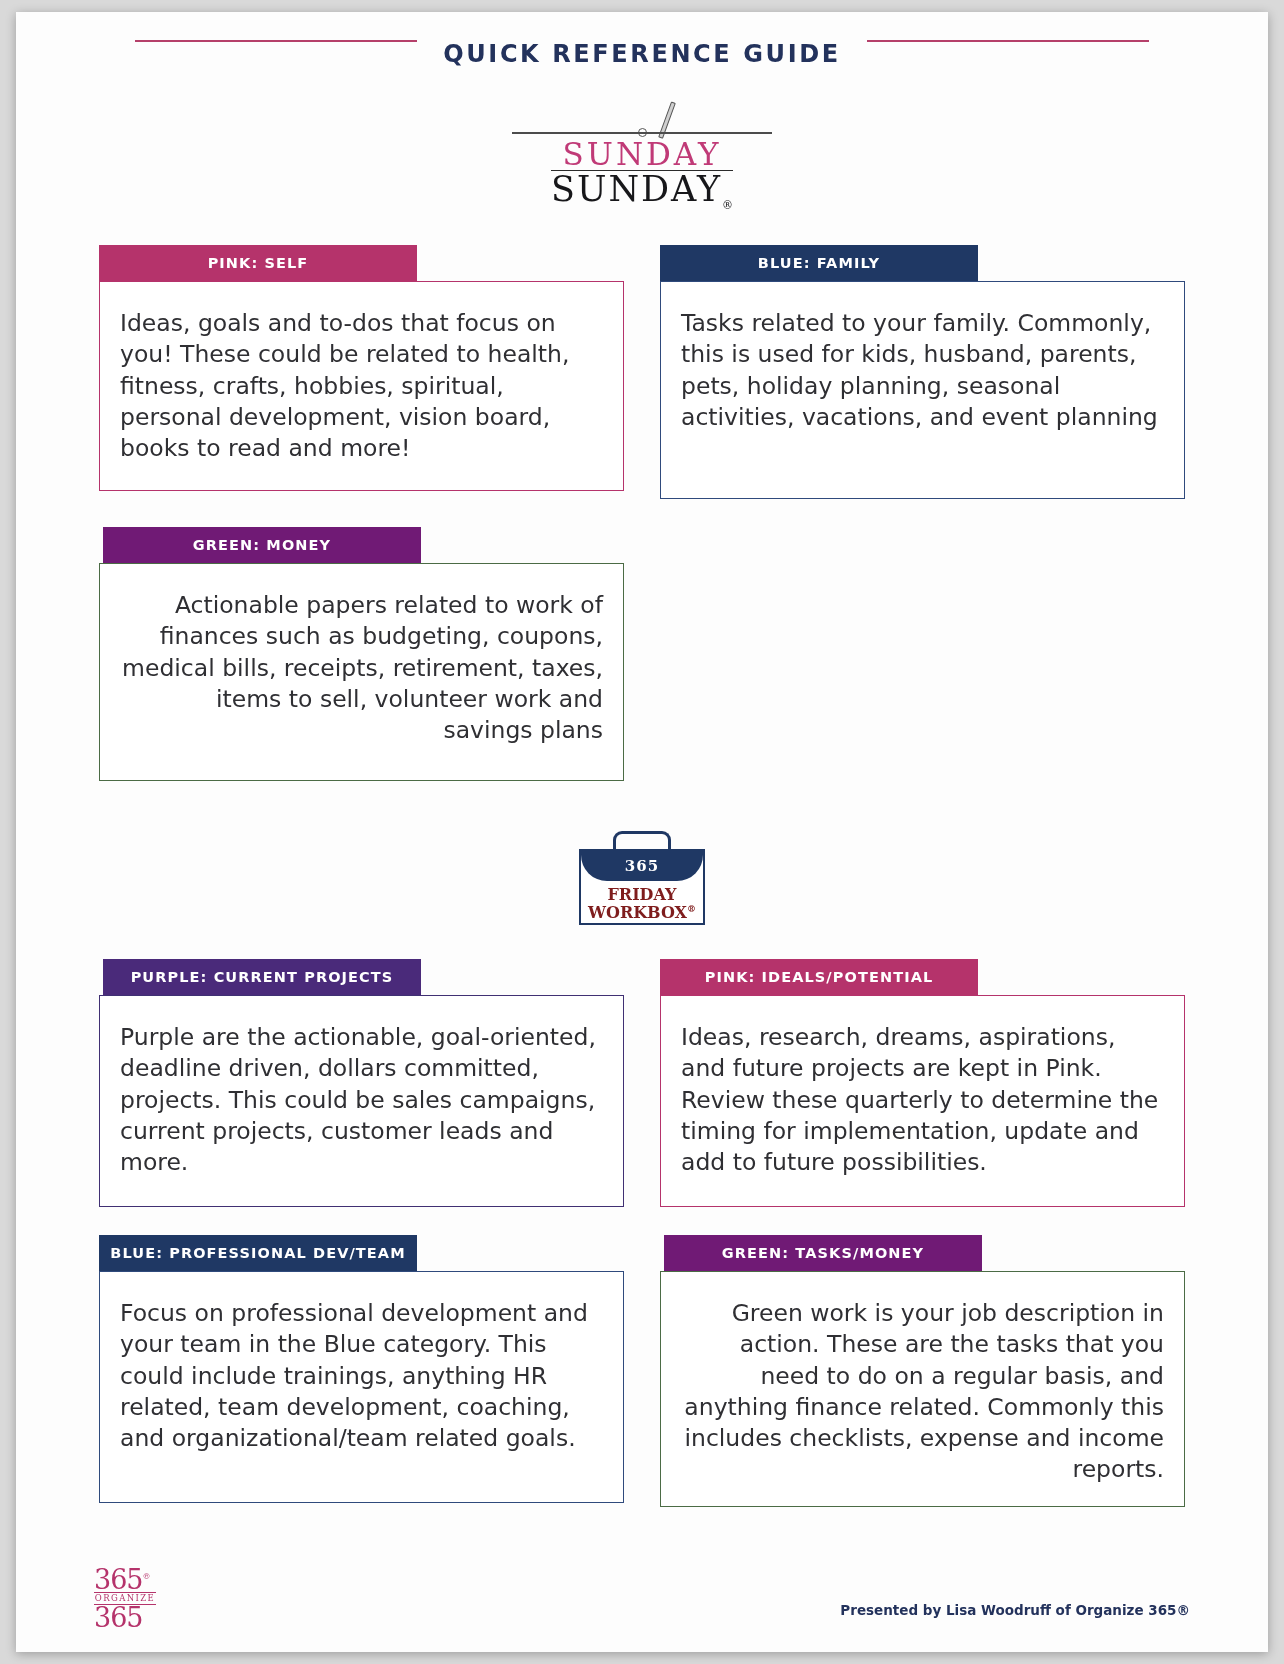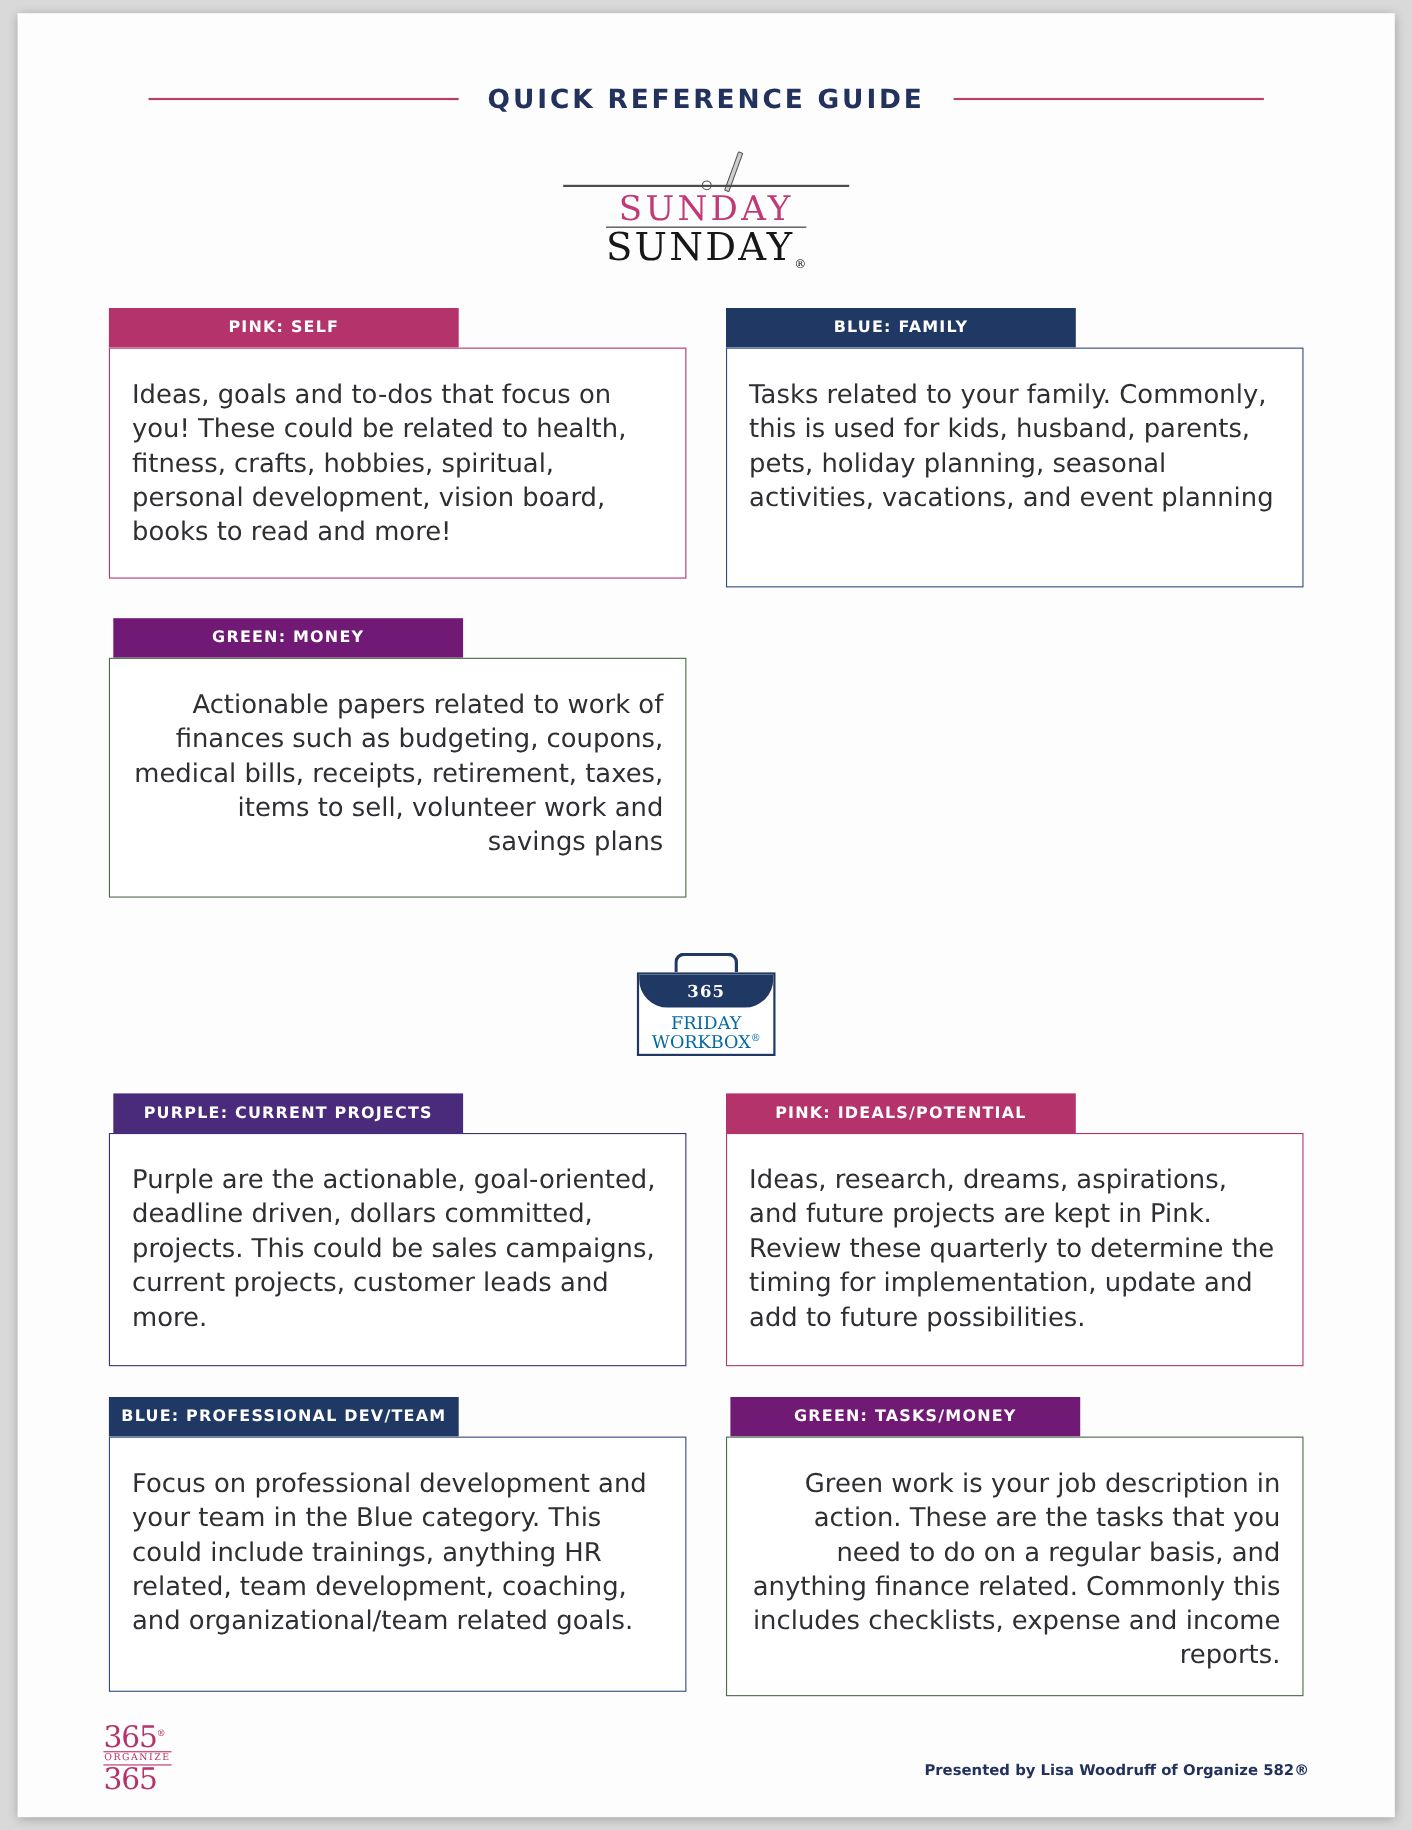--- a/index.html
+++ b/index.html
@@ -12,22 +12,22 @@
     position: absolute;
     left: 16px; top: 12px;
     width: 1252px; height: 1640px;
     background: #fdfdfd;
     box-shadow: 0 2px 10px rgba(0,0,0,0.28);
     overflow: hidden;
   }
 
   
   .header {
-    display: flex; align-items: center; justify-content: center;
-    margin-top: 64px;
+    display: flex; justify-content: center;
+    margin-top: 28px;
     gap: 26px;
   }
   .hrule { height: 2px; background: #b5406a; width: 282px; }
   .header-title {
     font-size: 24px; font-weight: bold; letter-spacing: 2.6px;
     color: #23325c;
     white-space: nowrap;
   }
 
   
@@ -111,21 +111,21 @@
   .fw-top {
     height: 30px; background: #1f3864;
     display: flex; align-items: center; justify-content: center;
     color: #fff; font-family: "DejaVu Serif","Liberation Serif",serif;
     font-size: 15px; font-weight: bold; letter-spacing: 1px;
     border-radius: 0 0 26px 26px;
   }
   .fw-name {
     text-align: center; padding-top: 5px;
     font-family: "DejaVu Serif","Liberation Serif",serif;
-    font-size: 16px; font-weight: normal; color: #0369a1; line-height: 1.08;
+    font-size: 16px; font-weight: bold; color: #7f1d1d; line-height: 1.08;
   }
   .fw-name .reg { font-size: 9px; vertical-align: super; }
 
   
   .footer {
     position: absolute; left: 0; right: 0; bottom: 28px;
     display: flex; align-items: flex-end;
     padding: 0 78px 0 78px;
   }
   .o365 { width: 72px; color: #b5336b; position: relative; height: 56px; }
@@ -224,16 +224,16 @@
     </div>
 
   </div>
 
   <div class="footer">
     <div class="o365">
       <div class="o365-top"><span>365</span><span class="o365-reg">®</span></div>
       <div class="o365-word">ORGANIZE</div>
       <div class="o365-bot">365</div>
     </div>
-    <div class="footer-note">Presented by Lisa Woodruff of Organize 582®</div>
+    <div class="footer-note">Presented by Lisa Woodruff of Organize 365®</div>
   </div>
 
 </div>
 
 </body></html>

